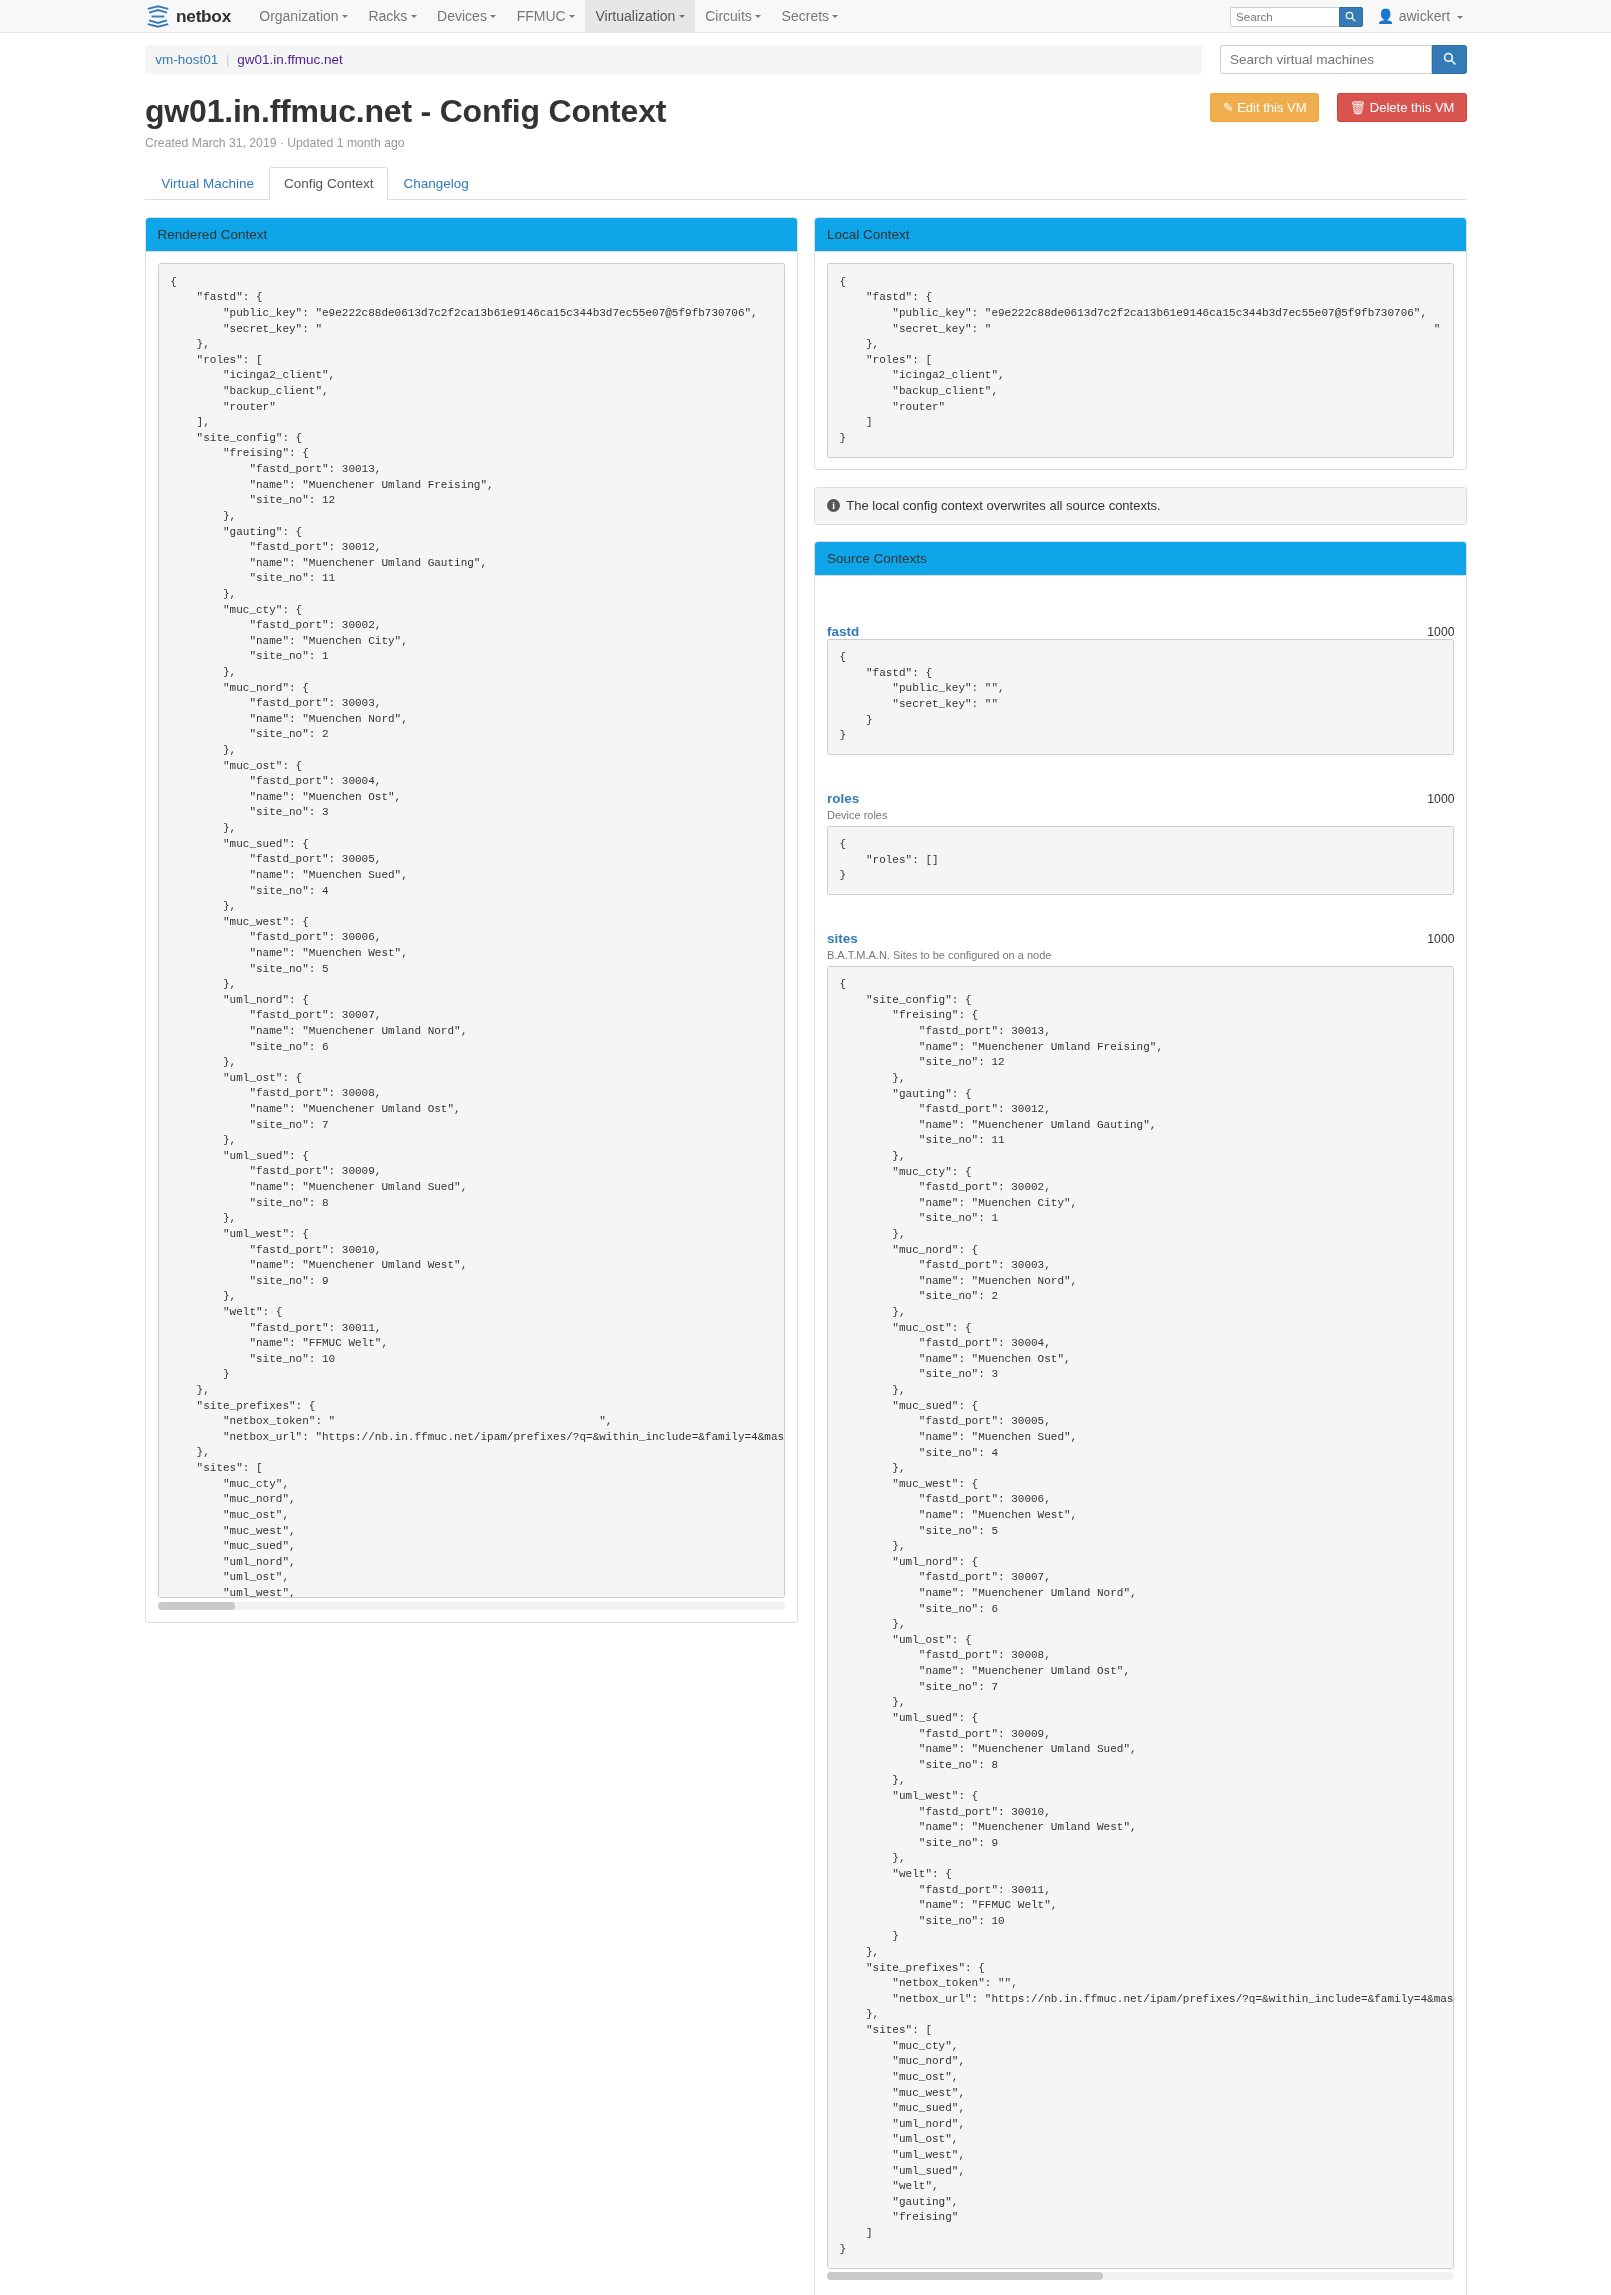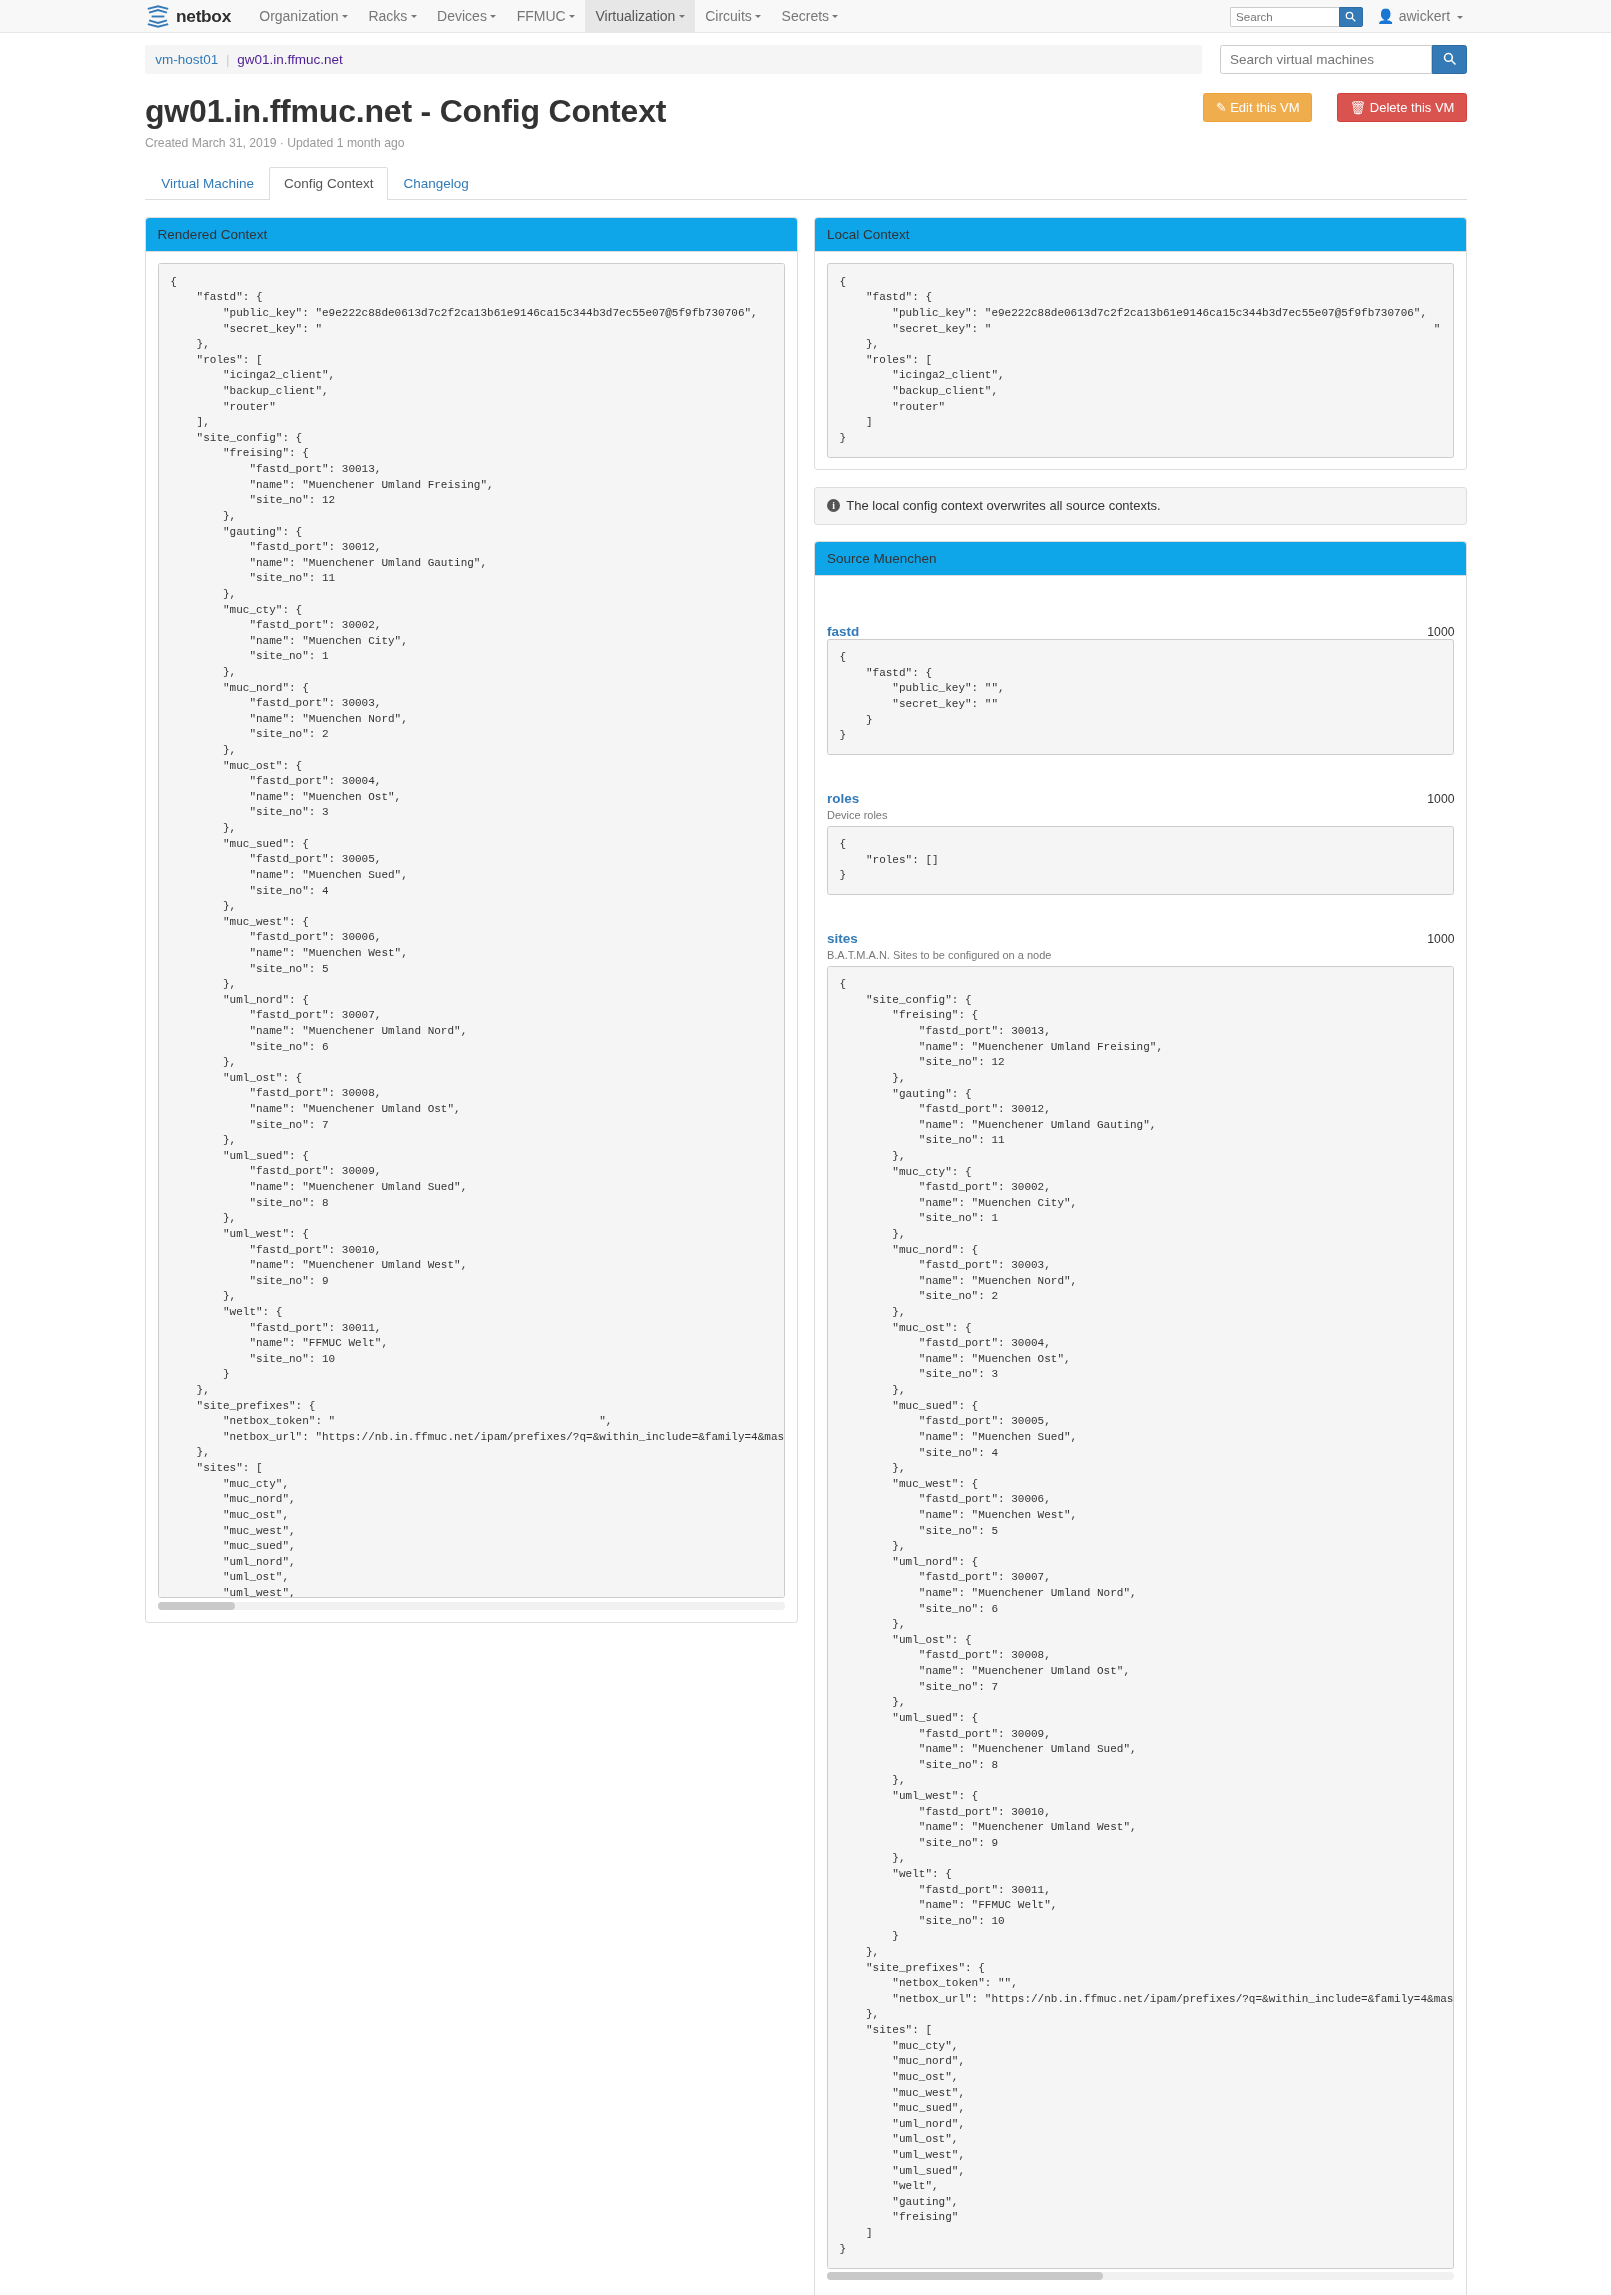--- a/index.html
+++ b/index.html
@@ -152,21 +152,21 @@
     align-items: flex-start;
     margin-top: 19px;
   }
   h1.page-title {
     font-size: 32px;
     font-weight: bold;
     margin: 0;
     color: #333;
     letter-spacing: -0.2px;
   }
-  .actions { margin-left: auto; display: flex; gap: 25px; }
+  .actions { margin-left: auto; display: flex; gap: 18px; }
   .btn {
     border-radius: 2.6px;
     font-size: 13px;
     padding: 5.8px 11.6px;
     color: #ffffff;
     border: 0.6px solid transparent;
     cursor: pointer;
     white-space: nowrap;
   }
   .btn-warning { background: #f0ad4e; border-color: #eea236; }
@@ -535,21 +535,21 @@
 }</pre>
         </div>
       </div>
 
       <div class="alert-info">
         <span class="info-icon">i</span>
         <span>The local config context overwrites all source contexts.</span>
       </div>
 
       <div class="panel">
-        <div class="panel-heading">Source Muenchen</div>
+        <div class="panel-heading">Source Contexts</div>
         <div class="panel-body">
 
           <div class="ctx-block">
             <div class="ctx-head">
               <a class="ctx-name">fastd</a>
               <span class="ctx-weight">1000</span>
             </div>
             <pre class="code">{
     "fastd": {
         "public_key": "",

